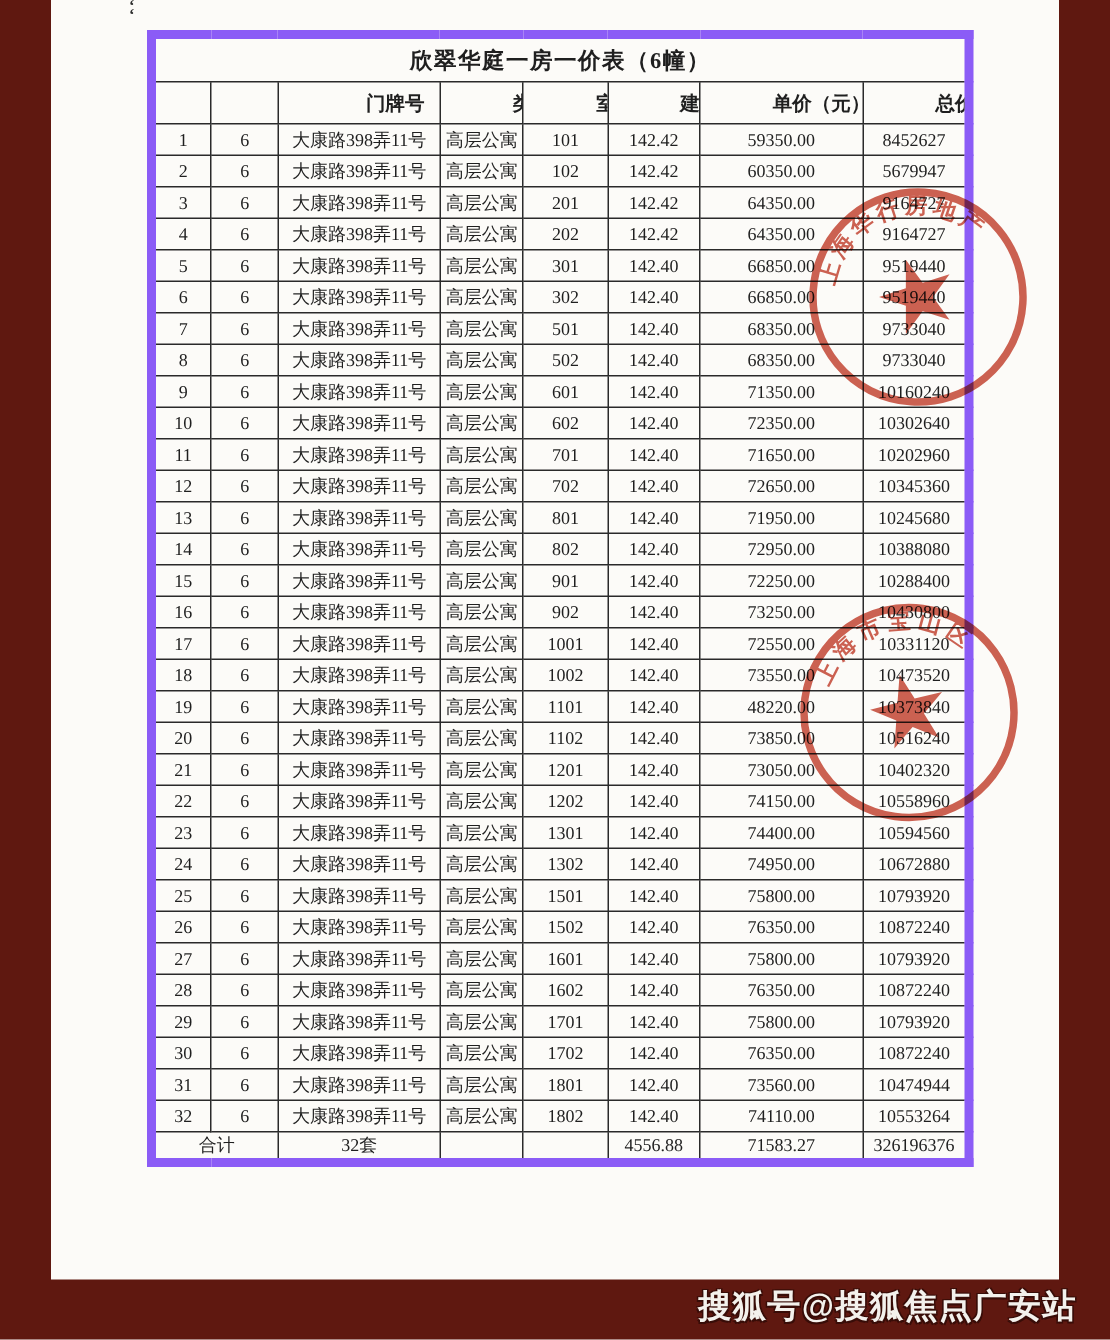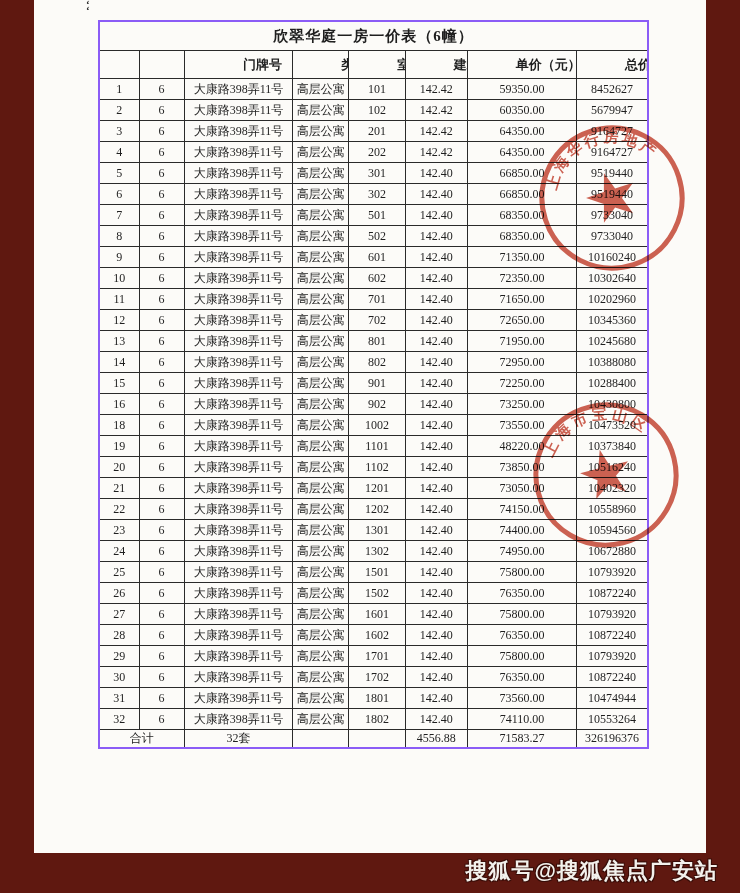--- a/index.html
+++ b/index.html
@@ -12,21 +12,21 @@
     position:absolute;left:34px;top:0;width:672px;height:853px;
     background:#fcfbf8;
   }
   .top-marks{
     position:absolute;left:52px;top:1px;width:18px;height:8px;
     color:#2e2e2e;font-size:11px;font-weight:bold;letter-spacing:4px;line-height:6px;
   }
   table.price-table{
     position:absolute;left:64px;top:20px;width:551px;
     border-collapse:collapse;table-layout:fixed;
-    border:2px solid #8b5cf6;
+    border:6px solid #8b5cf6;
     color:#1f1f1f;
   }
   .price-table th,.price-table td{
     border:1px solid #2a2a2a;
     text-align:center;vertical-align:middle;
     padding:0;overflow:hidden;white-space:nowrap;
   }
   .title-row th{height:28px;font-size:15px;font-weight:bold;letter-spacing:1px;}
   .header-row th{height:27px;font-size:13px;font-weight:bold;padding-left:48px;}
   tbody td{height:20px;font-size:12px;}
@@ -241,20 +241,30 @@
             <td>16</td>
             <td>6</td>
             <td>大康路398弄11号</td>
             <td>高层公寓</td>
             <td>902</td>
             <td>142.40</td>
             <td>73250.00</td>
             <td>10430800</td>
           </tr>
           <tr>
+            <td>17</td>
+            <td>6</td>
+            <td>大康路398弄11号</td>
+            <td>高层公寓</td>
+            <td>1001</td>
+            <td>142.40</td>
+            <td>72550.00</td>
+            <td>10331120</td>
+          </tr>
+          <tr>
             <td>18</td>
             <td>6</td>
             <td>大康路398弄11号</td>
             <td>高层公寓</td>
             <td>1002</td>
             <td>142.40</td>
             <td>73550.00</td>
             <td>10473520</td>
           </tr>
           <tr>

